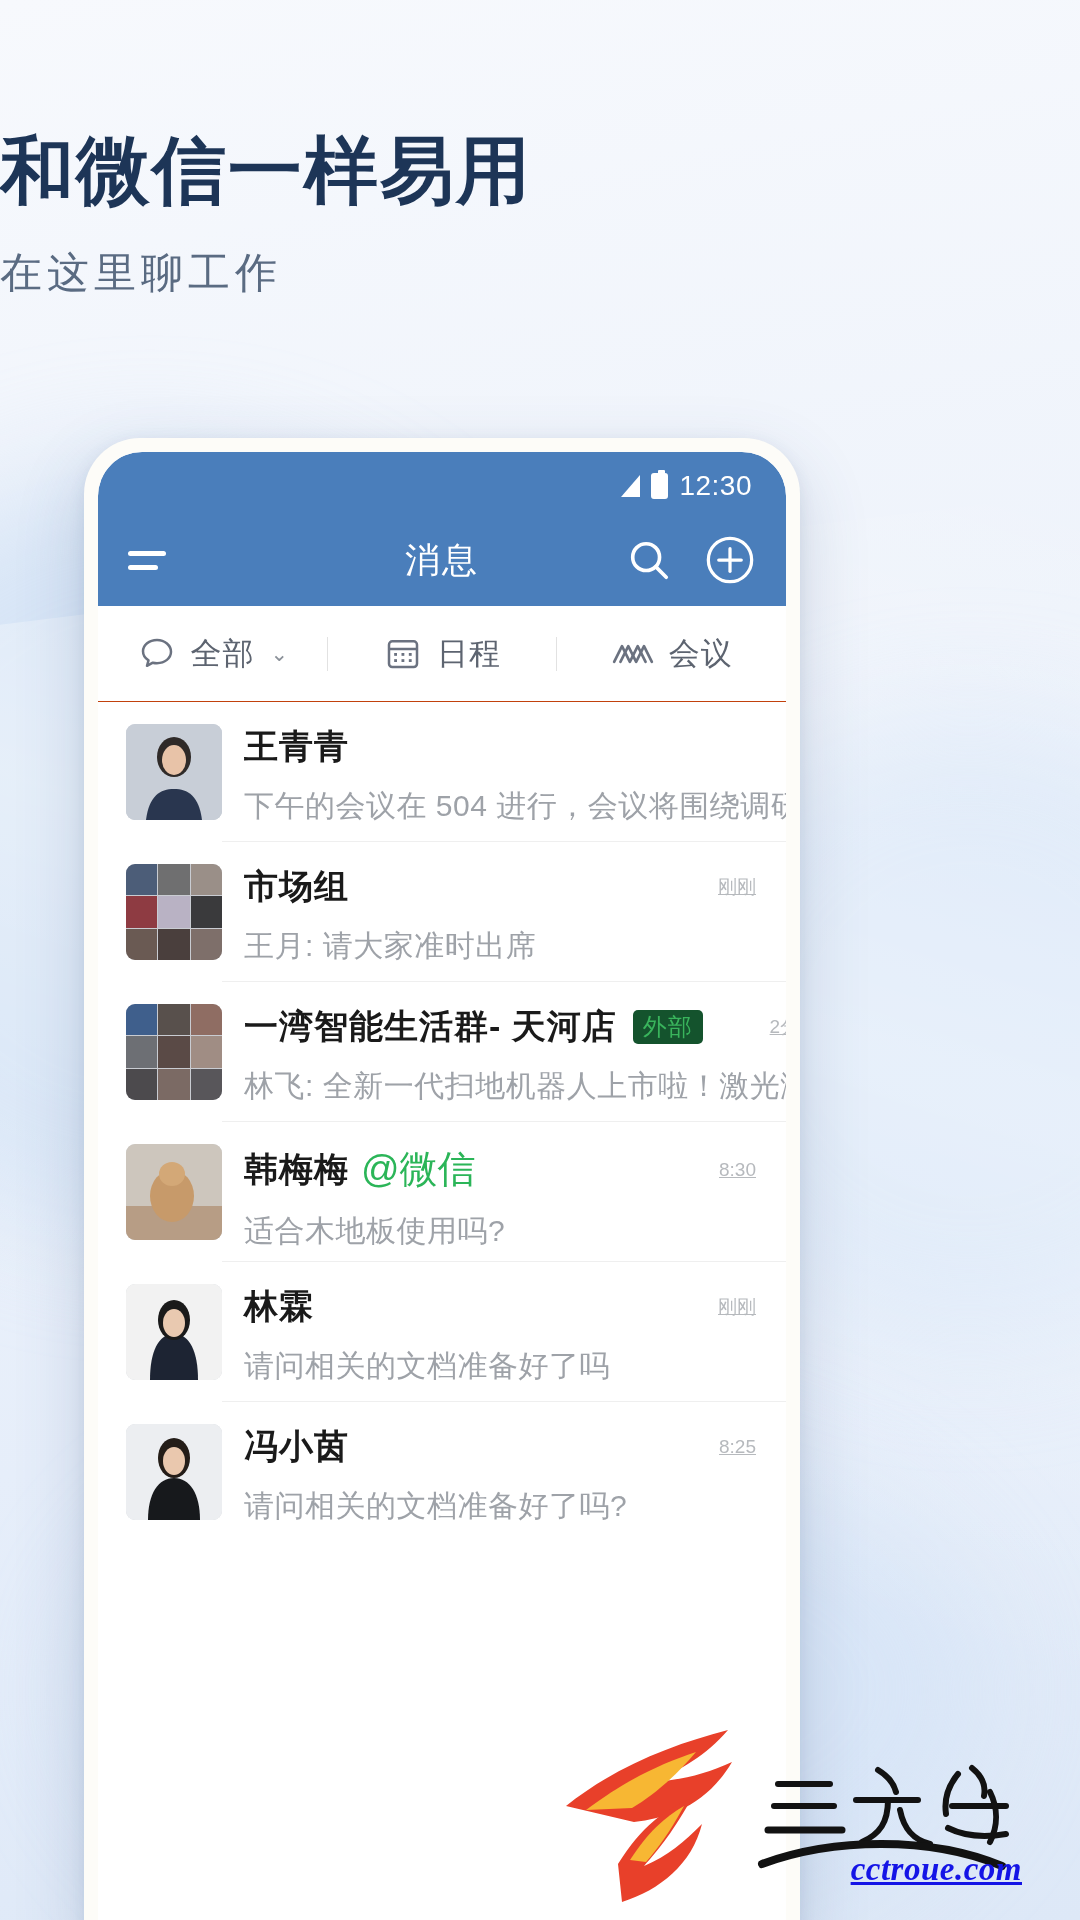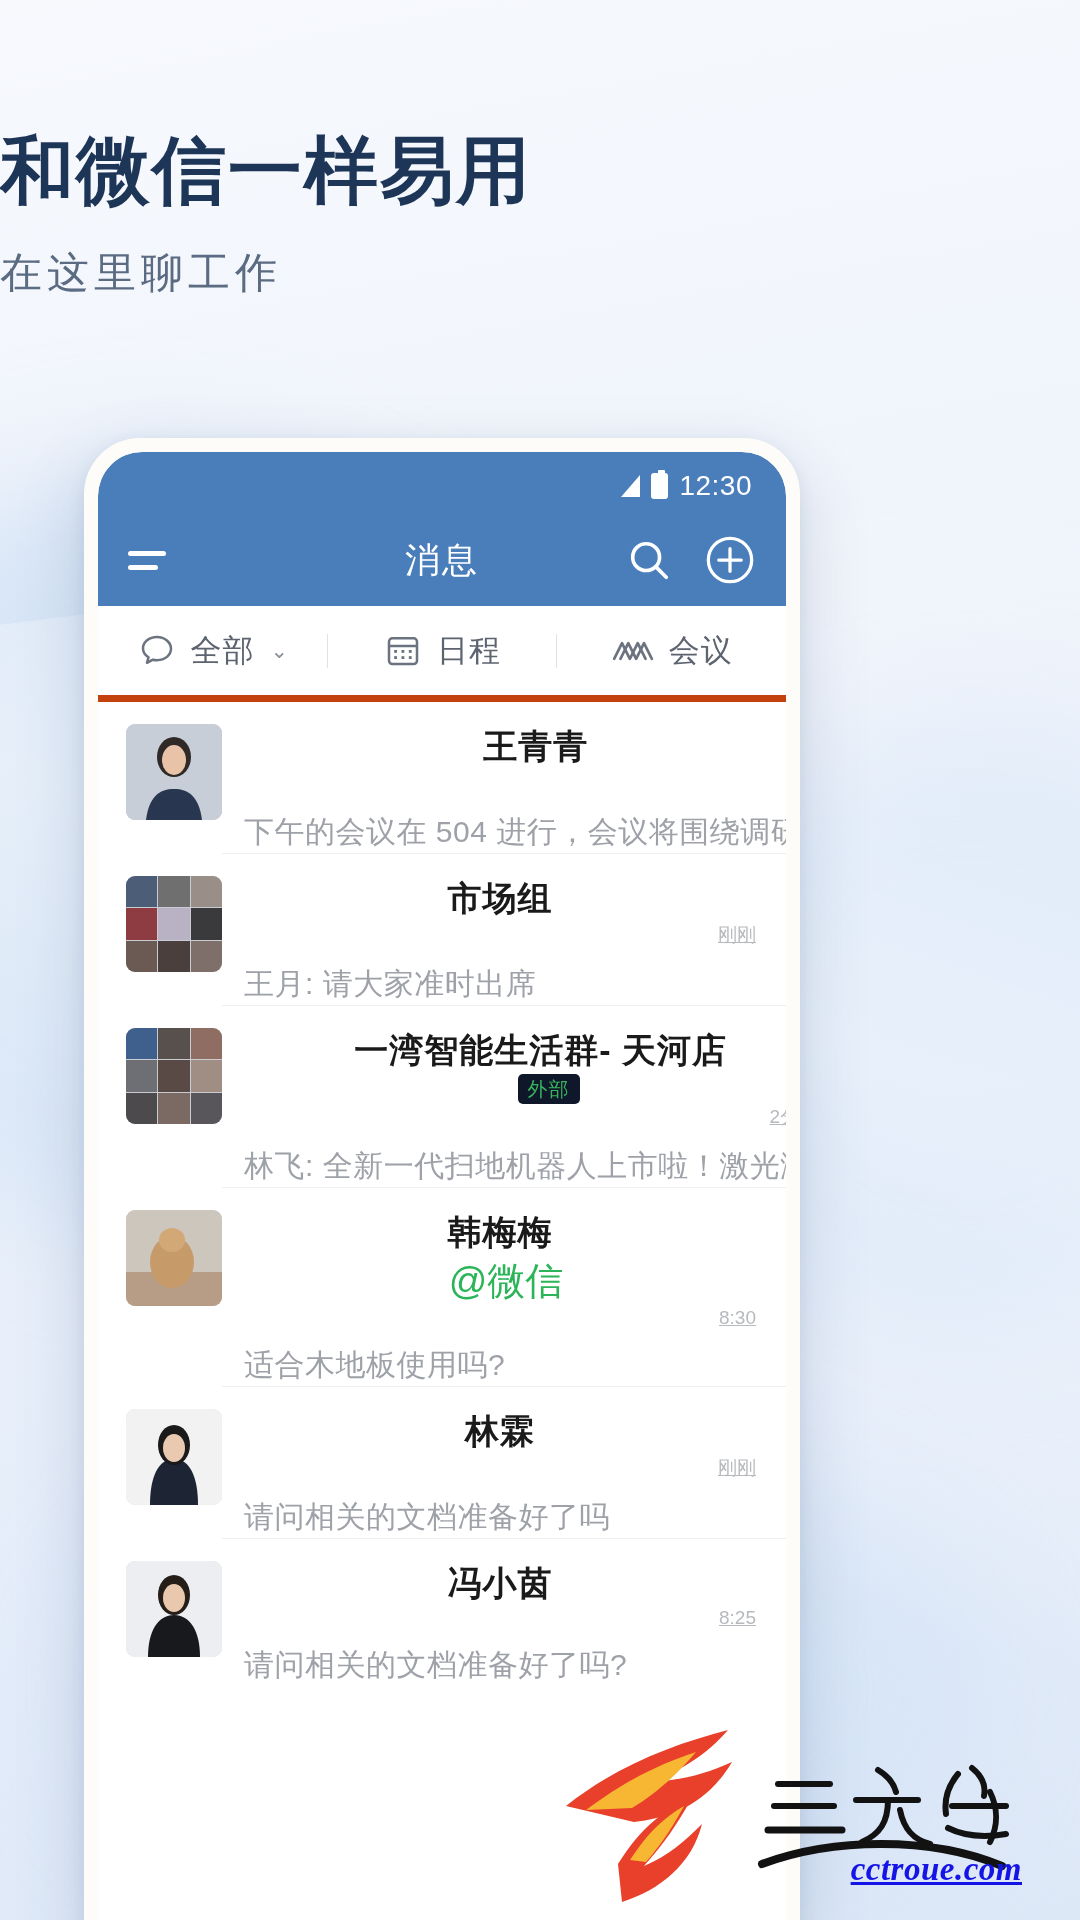--- a/index.html
+++ b/index.html
@@ -65,41 +65,41 @@
   .hamburger span:nth-child(2){ width:30px; }
   .nav-title {
     position:absolute; left:0; right:0; text-align:center;
     font-size:35px; color:#fff; font-weight:500; letter-spacing:2px; pointer-events:none;
   }
   .nav-right { margin-left:auto; display:flex; align-items:center; gap:32px; z-index:2; }
 
   
   .tabs {
     height:96px; display:flex; align-items:center; background:#fff;
-    border-bottom:7px solid #c2410c;
+    border-bottom:1px solid #c2410c;
   }
   .tab { flex:1; display:flex; align-items:center; justify-content:center; gap:14px; cursor:pointer; }
   .tab-label { font-size:31px; color:#5d6470; letter-spacing:1px; }
   .tab-div { width:1px; height:34px; background:#e2e2e2; }
   .caret { font-size:21px; color:#8b9199; margin-left:2px; }
 
   
   .list { background:#fff; }
   .row { display:flex; padding:0 0 0 28px; cursor:pointer; }
   .avatar-wrap { width:96px; padding-top:22px; flex:none; }
   .avatar { width:96px; height:96px; border-radius:9px; overflow:hidden; position:relative; background:#d6d9de; }
   .grid9 { display:grid; grid-template-columns:repeat(3,1fr); grid-template-rows:repeat(3,1fr); gap:1px; background:#c9ccd2; }
   .grid9 i { display:block; }
   .rowbody { flex:1; padding:22px 30px 0 22px; border-bottom:1px solid #efefef; min-height:140px; }
   .row:last-child .rowbody { border-bottom:none; }
-  .r-top { display:flex; align-items:center;flex-direction:column; }
+  .r-top { display:flex; align-items:center; }
   .r-name { font-size:34px; color:#1a1a1a; font-weight:bold; letter-spacing:1px; white-space:nowrap; }
   .r-at { font-size:38px; color:#2bb558; margin-left:12px; font-weight:normal; }
   .badge {
-    margin-left:16px; background:#0f172a; color:#39b45c; font-size:20px;
+    margin-left:16px; background:#14532d; color:#39b45c; font-size:24px;
     padding:5px 10px; border-radius:5px; letter-spacing:1px; line-height:1;
   }
   .r-time { margin-left:auto; font-size:19px; color:#b6b9bd; white-space:nowrap; padding-left:16px;text-decoration:underline; }
   .r-msg { margin-top:16px; font-size:30px; color:#9ea2a8; letter-spacing:.5px; white-space:nowrap; overflow:hidden; }
 
   
   .wm { position:absolute; right:24px; bottom:16px; width:500px; height:190px; pointer-events:none; }
   .wm-site {
     position:absolute; right:34px; bottom:16px; font-family:"Liberation Serif", serif;
     font-style:italic; font-weight:bold; font-size:33px; color:#1414e6;

